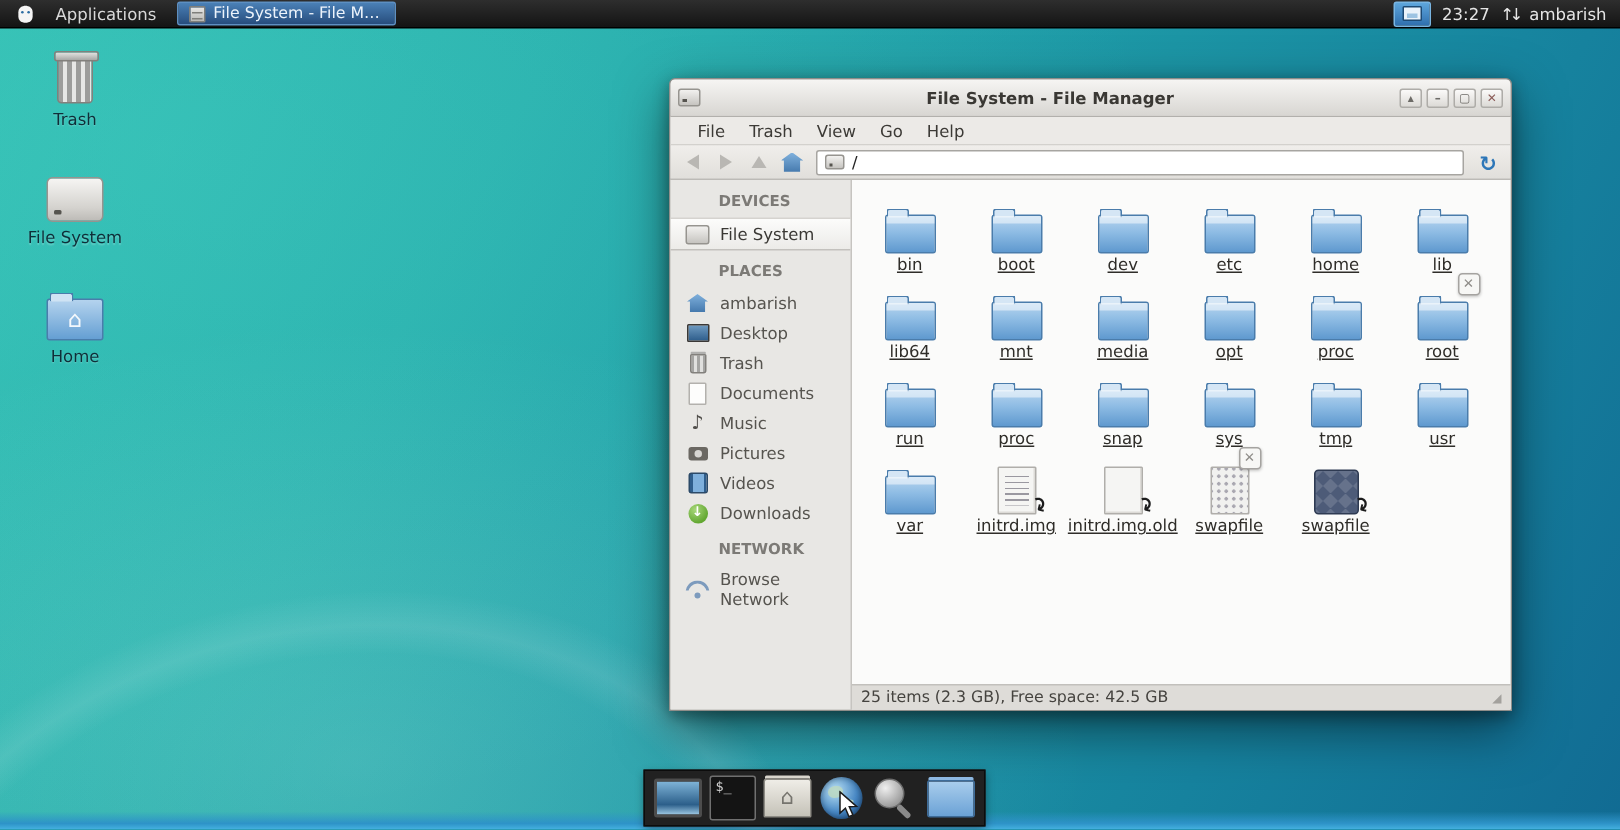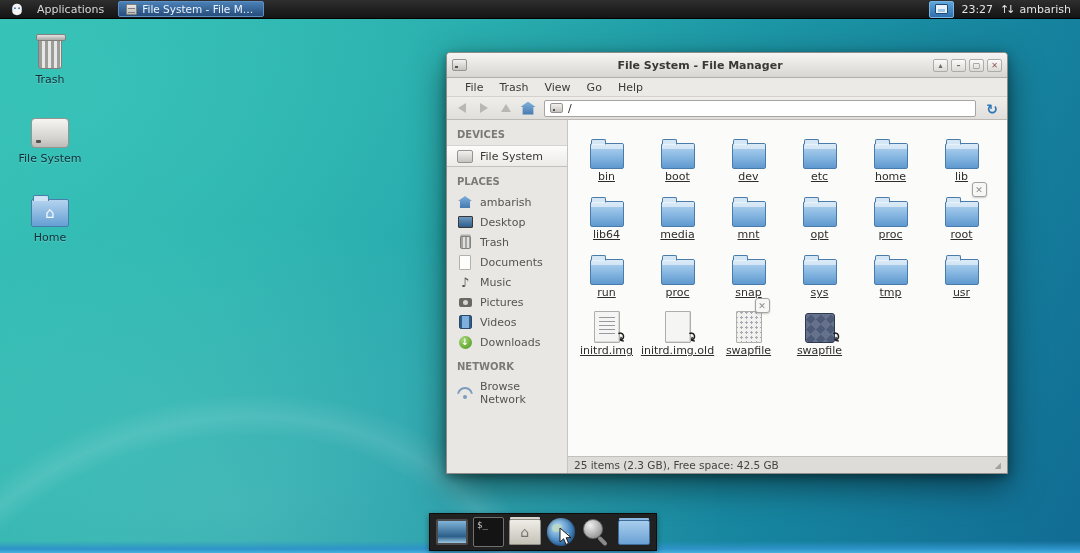--- a/index.html
+++ b/index.html
@@ -90,21 +90,21 @@
   .pathbar { flex:1; height:17px; margin:0 4px; display:flex; align-items:center; gap:5px; padding:0 5px;
     background:#fff; border:1px solid #a7a5a1; border-radius:2px; }
   .mini-drive { flex:none; width:13px; height:10px; border:1px solid #96948f; border-radius:2px;
     background:linear-gradient(#f2f1ef,#c6c4c0); position:relative; }
   .mini-drive::after { content:""; position:absolute; left:2px; bottom:1px; width:2px; height:2px; background:#56544f; }
   .path-input { border:none; outline:none; background:transparent; font-size:11px; color:#222; width:100%; font-family:"DejaVu Sans", sans-serif; }
   .reload-glyph::before { content:"↻"; color:#2e77b8; font-size:14px; font-weight:bold; }
 
   .win-body { flex:1; display:flex; min-height:0; }
   .sidebar { width:121px; flex:none; background:#e8e7e4; border-right:1px solid #c6c4c0; overflow:hidden; }
-  .sb-header { font-size:10px; font-weight:bold; color:#7c7a76; padding:9px 10px 5px; }
+  .sb-header { font-size:10px; font-weight:bold; color:#7c7a76; padding:9px 10px 5px;margin-left:22px; }
   .sb-item { display:flex; align-items:center; gap:7px; padding:3px 4px 3px 10px; font-size:11px; color:#56544f; }
   .sb-item.selected { background:linear-gradient(#fcfcfb,#ecebe8); border-top:1px solid #d5d3cf; border-bottom:1px solid #c3c1bd; color:#3a3834; }
   .s-icon { width:16px; height:14px; flex:none; position:relative; display:flex; align-items:center; justify-content:center; }
 
   .icon-drive::before { content:""; width:14px; height:11px; border:1px solid #96948f; border-radius:2px; background:linear-gradient(#f2f1ef,#c6c4c0); }
   .icon-home::before { content:""; width:14px; height:12px; background:linear-gradient(#7fb0dc,#4579ad);
     clip-path:polygon(50% 0, 100% 42%, 86% 42%, 86% 100%, 14% 100%, 14% 42%, 0 42%); }
   .icon-desktop::before { content:""; width:13px; height:10px; border:1px solid #3a3836; background:linear-gradient(#6d99c0,#2f5e8c); border-radius:1px; }
   .icon-trash::before { content:""; width:9px; height:11px; border:1px solid #82807c; border-radius:1px 1px 2px 2px;
     background:repeating-linear-gradient(90deg,#a5a5a3 0 2px,#e0e0de 2px 4px); box-shadow:0 -2px 0 -0.5px #b0b0ae; }
@@ -384,34 +384,34 @@
               <span class="glyph"></span>
 
             </span>
             <span class="file-label">lib64</span>
           </div>
           <div class="file-cell">
             <span class="file-icon folder">
               <span class="glyph"></span>
 
             </span>
+            <span class="file-label">mnt</span>
+          </div>
+          <div class="file-cell">
+            <span class="file-icon folder">
+              <span class="glyph"></span>
+
+            </span>
             <span class="file-label">media</span>
           </div>
           <div class="file-cell">
             <span class="file-icon folder">
               <span class="glyph"></span>
 
             </span>
-            <span class="file-label">mnt</span>
-          </div>
-          <div class="file-cell">
-            <span class="file-icon folder">
-              <span class="glyph"></span>
-
-            </span>
             <span class="file-label">opt</span>
           </div>
           <div class="file-cell">
             <span class="file-icon folder">
               <span class="glyph"></span>
 
             </span>
             <span class="file-label">proc</span>
           </div>
           <div class="file-cell">
@@ -456,20 +456,27 @@
 
             </span>
             <span class="file-label">tmp</span>
           </div>
           <div class="file-cell">
             <span class="file-icon folder">
               <span class="glyph"></span>
 
             </span>
             <span class="file-label">usr</span>
+          </div>
+          <div class="file-cell">
+            <span class="file-icon folder">
+              <span class="glyph"></span>
+
+            </span>
+            <span class="file-label">var</span>
           </div>
           <div class="file-cell">
             <span class="file-icon doc-lines symlink">
               <span class="glyph"></span>
 
               <span class="emblem emblem-link"></span>
             </span>
             <span class="file-label">initrd.img</span>
           </div>
           <div class="file-cell">

